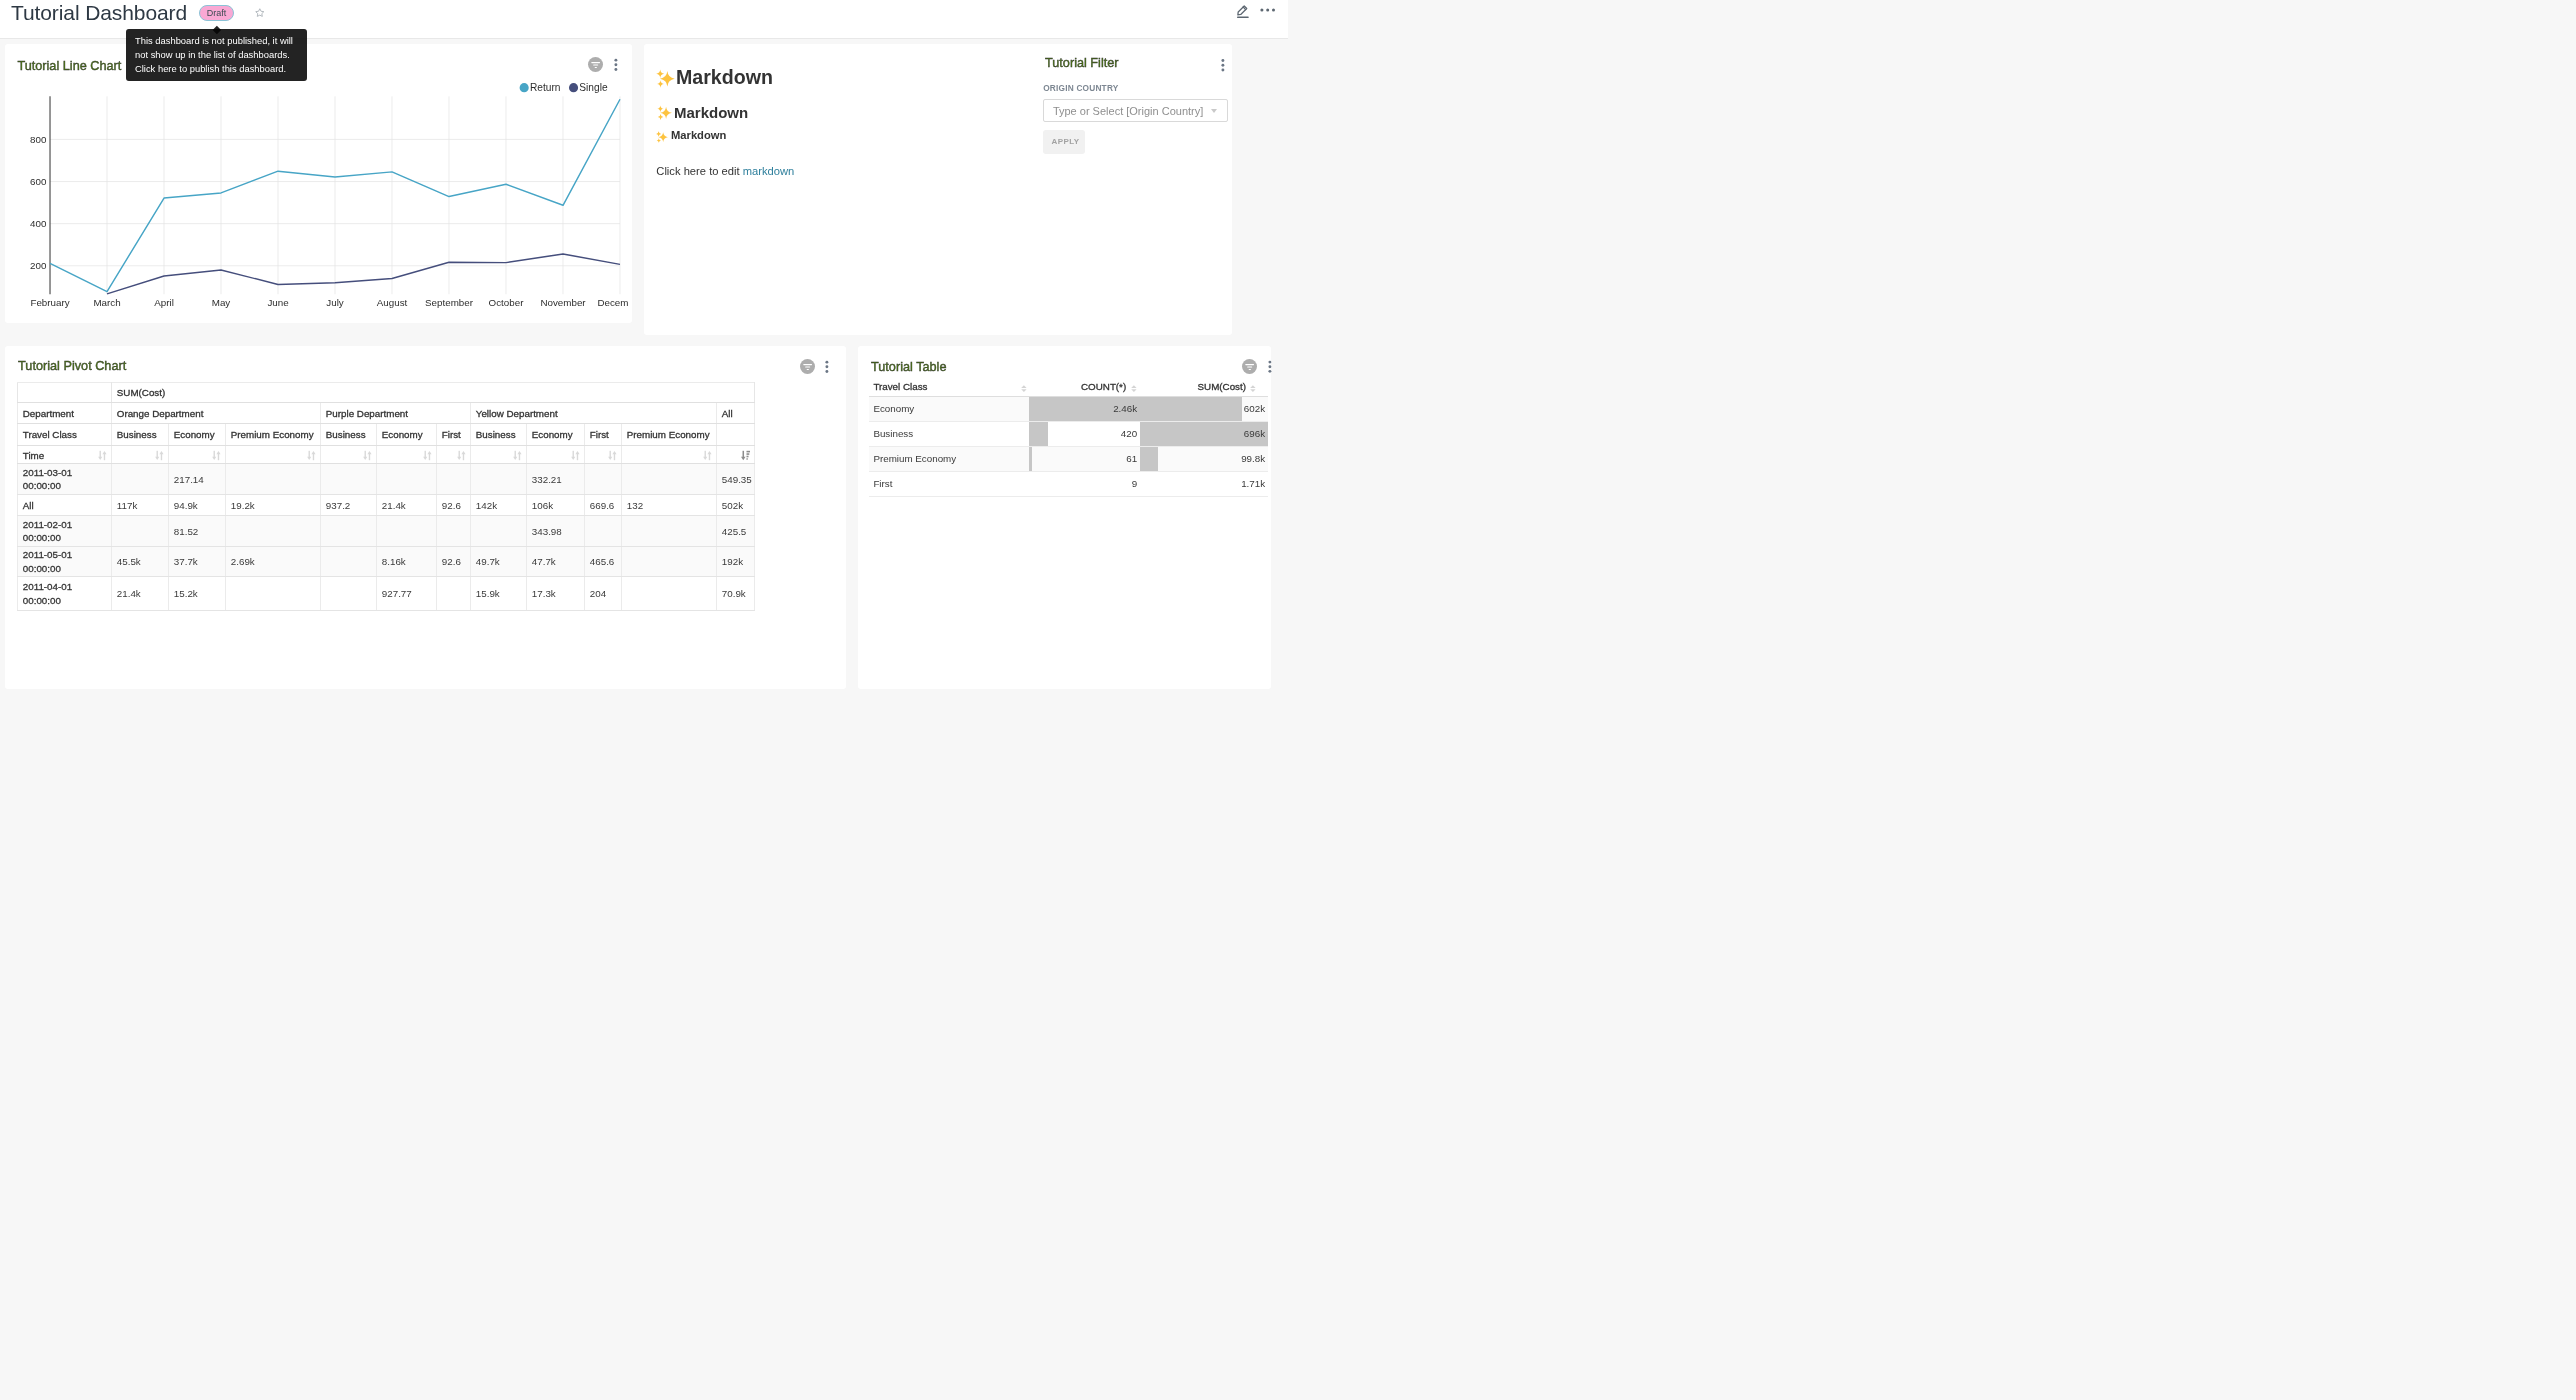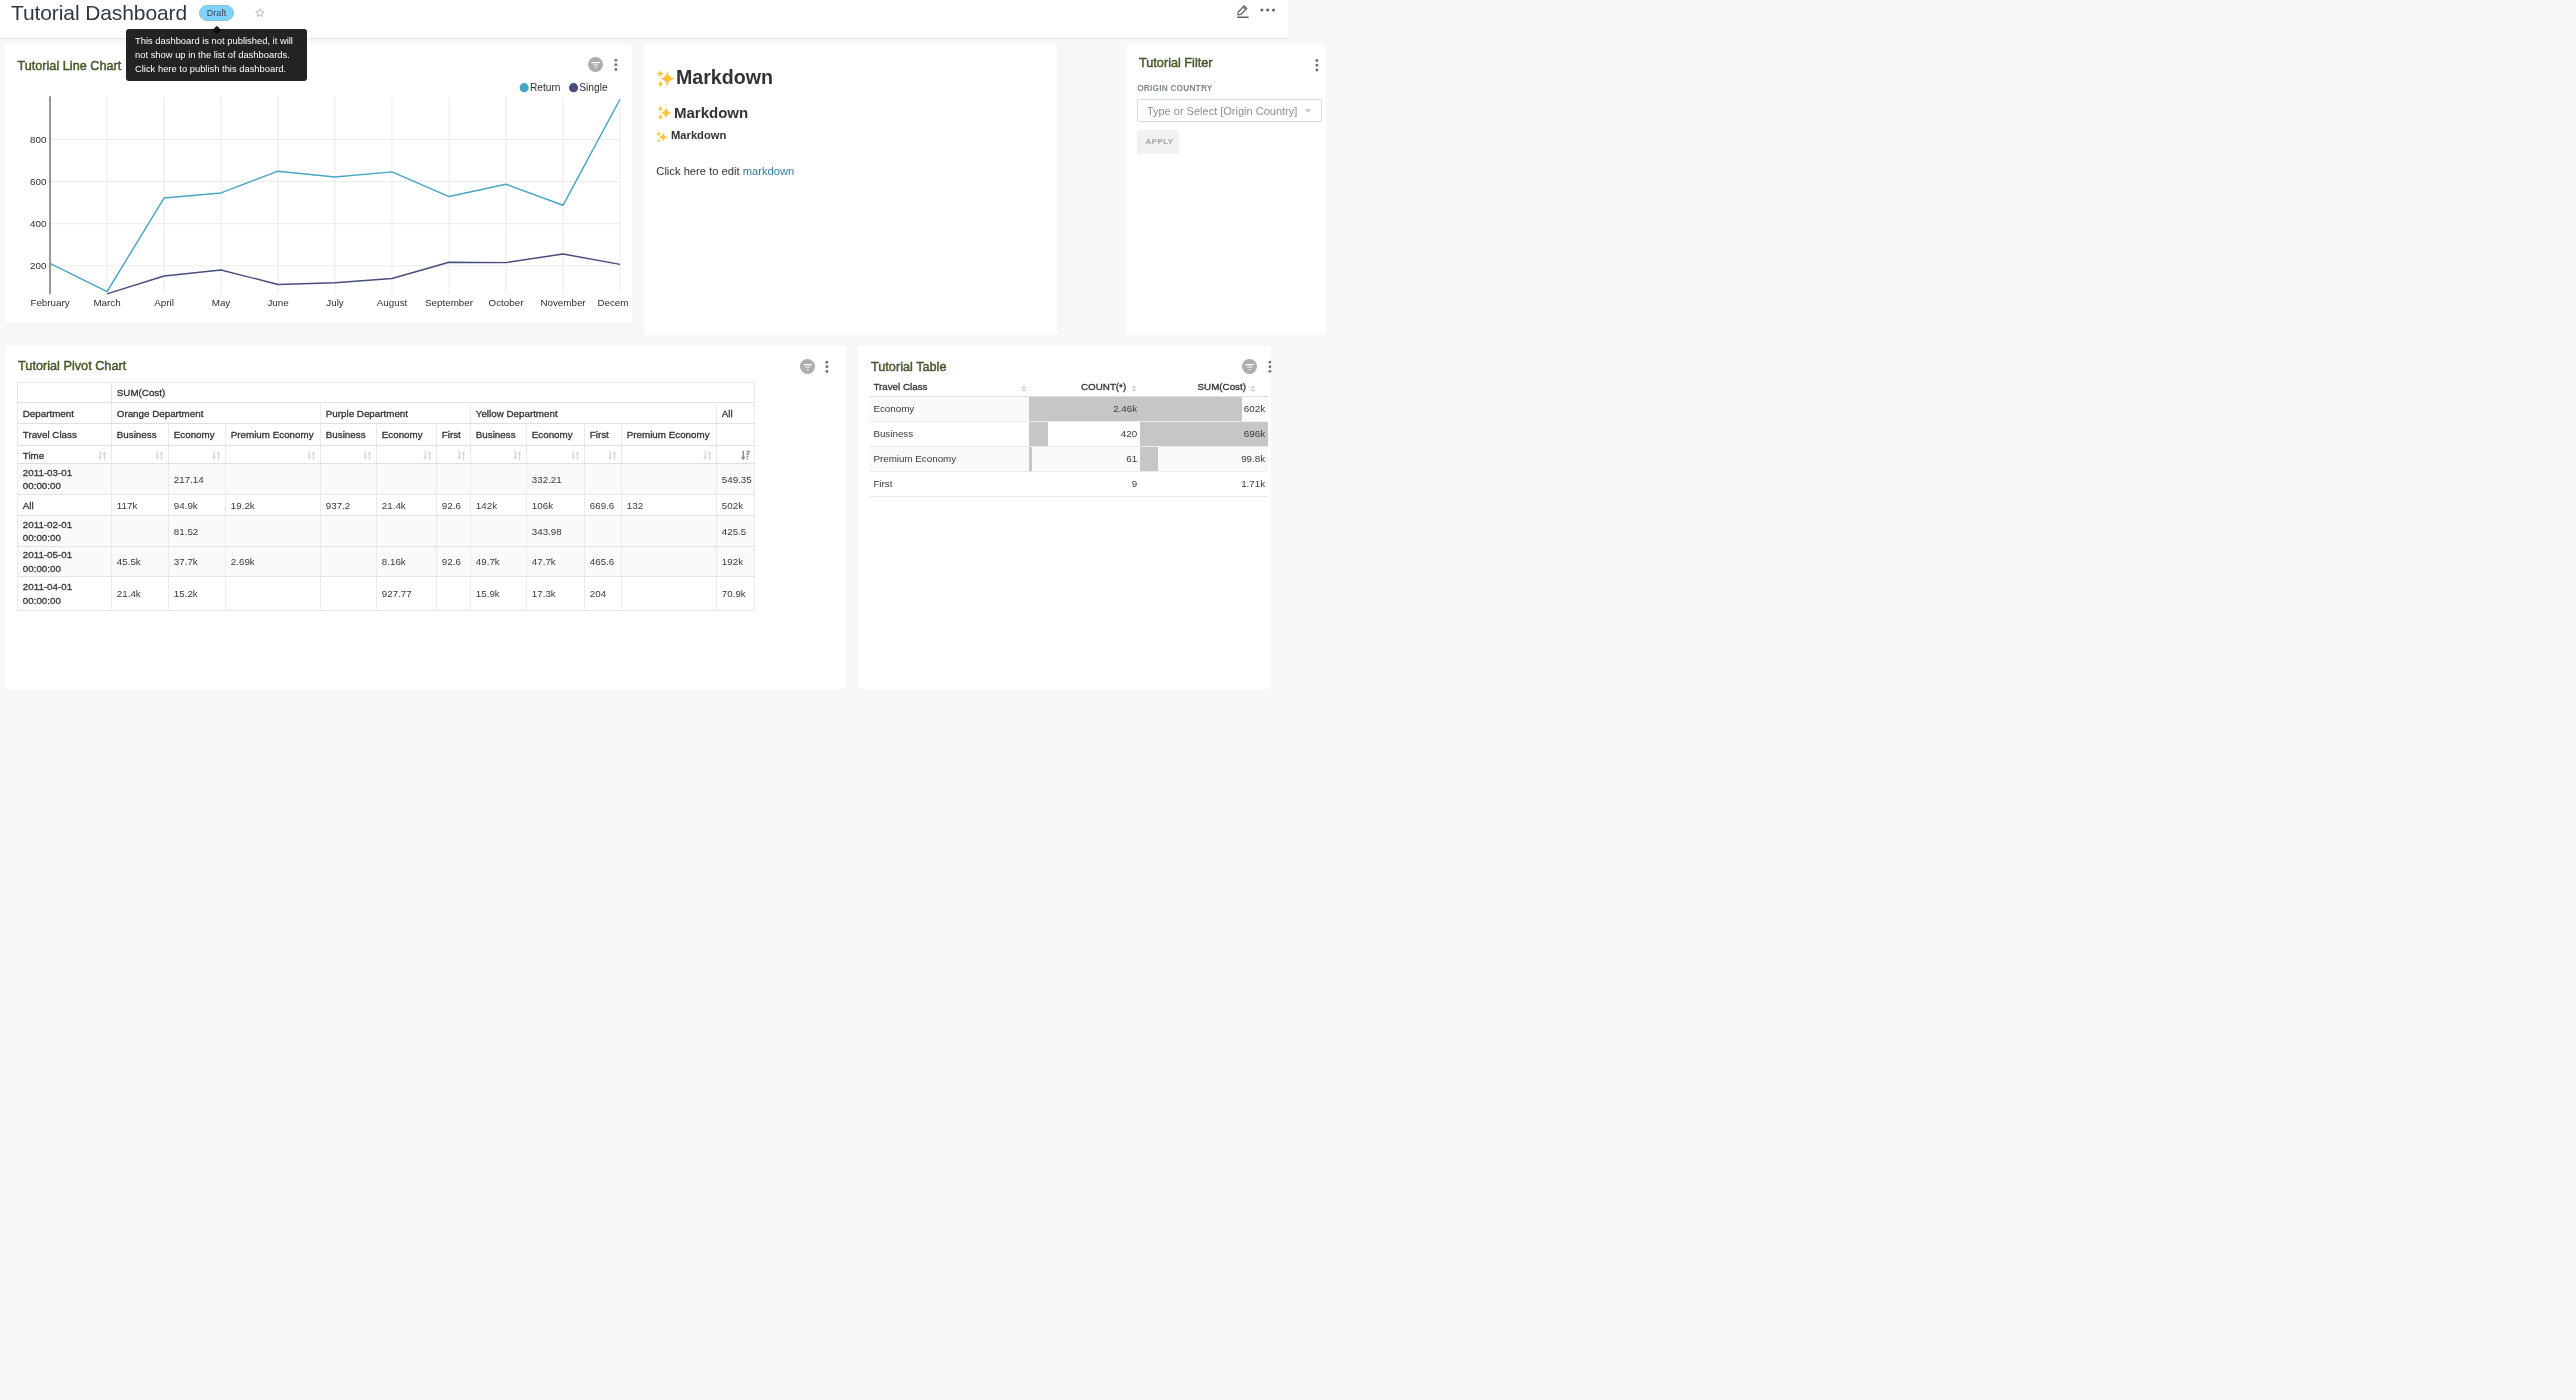--- a/index.html
+++ b/index.html
@@ -28,21 +28,21 @@
   .tt .crt { position:absolute; top:6.2px; }
   .tt .num { text-align:right; padding-right:2.9px; }
   .tt tr.odd td { background-color:#fafafa; }
 
 </style>
 </head>
 <body>
 
 <div class="abs" style="left:0;top:0;width:1288px;height:39px;background:#fff;border-bottom:0.7px solid #e8e8e8;"></div>
 <div class="abs" style="left:11px;top:1.7px;font-size:21px;font-weight:400;color:#2e3944;line-height:1;letter-spacing:-0.1px;">Tutorial Dashboard</div>
-<div class="abs" style="left:199px;top:5px;width:35px;height:16px;border-radius:8px;background:#7dd3fc;border:0.7px solid #8ac2d6;color:#3e4b54;font-size:9px;text-align:center;line-height:14.5px;">Draft</div>
+<div class="abs" style="left:199px;top:5px;width:35px;height:16px;border-radius:8px;background:#f9a8d4;border:0.7px solid #8ac2d6;color:#3e4b54;font-size:9px;text-align:center;line-height:14.5px;">Draft</div>
 <svg class="abs" style="left:254px;top:6.9px;" width="11.6" height="11.6" viewBox="0 0 24 24" fill="none" stroke="#b1b7bd" stroke-width="2" stroke-linejoin="round">
     <path d="M12 3.6l2.6 5.2 5.8.85-4.2 4.1 1 5.75-5.2-2.7-5.2 2.7 1-5.75-4.2-4.1 5.8-.85z"></path>
   </svg>
 
 <svg class="abs" style="left:1235px;top:2.2px;" width="16" height="16.7" viewBox="0 0 24 24" fill="none" stroke="#5d6771" stroke-width="1.9" stroke-linejoin="round" stroke-linecap="round">
     <path d="M8.6 18.2l-4.3.5.5-4.3 9-9 3.8 3.8z"></path>
     <path d="M12.2 7l3.9 3.9"></path>
     <path d="M4 22.3h15.6" stroke-width="2.2"></path>
   </svg>
 
@@ -137,21 +137,21 @@
   <div class="abs" style="left:30px;top:61px;font-size:15px;font-weight:700;color:#333;line-height:1;">Markdown</div>
   <svg class="abs" style="left:12px;top:87px;" width="12" height="12" viewBox="0 0 36 36">
     <path fill="#fdc33f" d="M21.5 4 Q22.6 16.4 35.5 18.5 Q22.6 20.6 21.5 33 Q20.4 20.6 7.5 18.5 Q20.4 16.4 21.5 4 Z"></path>
     <path fill="#fdc33f" d="M8 1 Q8.7 8.1 15.5 9 Q8.7 9.9 8 17 Q7.3 9.9 0.5 9 Q7.3 8.1 8 1 Z"></path>
     <path fill="#fdc33f" d="M8.5 21.5 Q9.1 27.9 15 28.5 Q9.1 29.1 8.5 35.5 Q7.9 29.1 2 28.5 Q7.9 27.9 8.5 21.5 Z"></path>
   </svg>
   <div class="abs" style="left:27px;top:86px;font-size:11.2px;font-weight:700;color:#333;line-height:1;">Markdown</div>
   <div class="abs" style="left:12.3px;top:122px;font-size:11.2px;color:#333;line-height:1;">Click here to edit <span style="color:#2e7f9c;">markdown</span></div>
 </div>
 
-<div class="panel" style="left:1126px;top:44px;width:200px;height:291px;">
+<div class="panel" style="left:1032px;top:44px;width:200px;height:291px;">
   <div class="ptitle" style="left:13px;top:13.4px;">Tutorial Filter</div>
   <svg class="abs kebab" style="left:188px;top:11.6px;" width="5.8" height="19" viewBox="0 0 8 26">
       <circle cx="4" cy="6" r="2"></circle>
       <circle cx="4" cy="12.6" r="2"></circle>
       <circle cx="4" cy="19.2" r="2"></circle>
     </svg>
   <div class="abs" style="left:11.2px;top:40px;font-size:8.3px;font-weight:600;letter-spacing:0.2px;color:#7d8792;line-height:1;">ORIGIN COUNTRY</div>
   <div class="abs" style="left:11.2px;top:55px;width:185px;height:23px;border:0.7px solid #d9d9d9;border-radius:2px;background:#fff;">
     <div class="abs" style="left:8.7px;top:5.8px;font-size:11px;color:#8f8f8f;line-height:1;">Type or Select [Origin Country]</div>
     <div class="abs" style="left:167px;top:9.4px;width:0;height:0;border-left:3.6px solid transparent;border-right:3.6px solid transparent;border-top:4.4px solid #c9c9c9;"></div>

